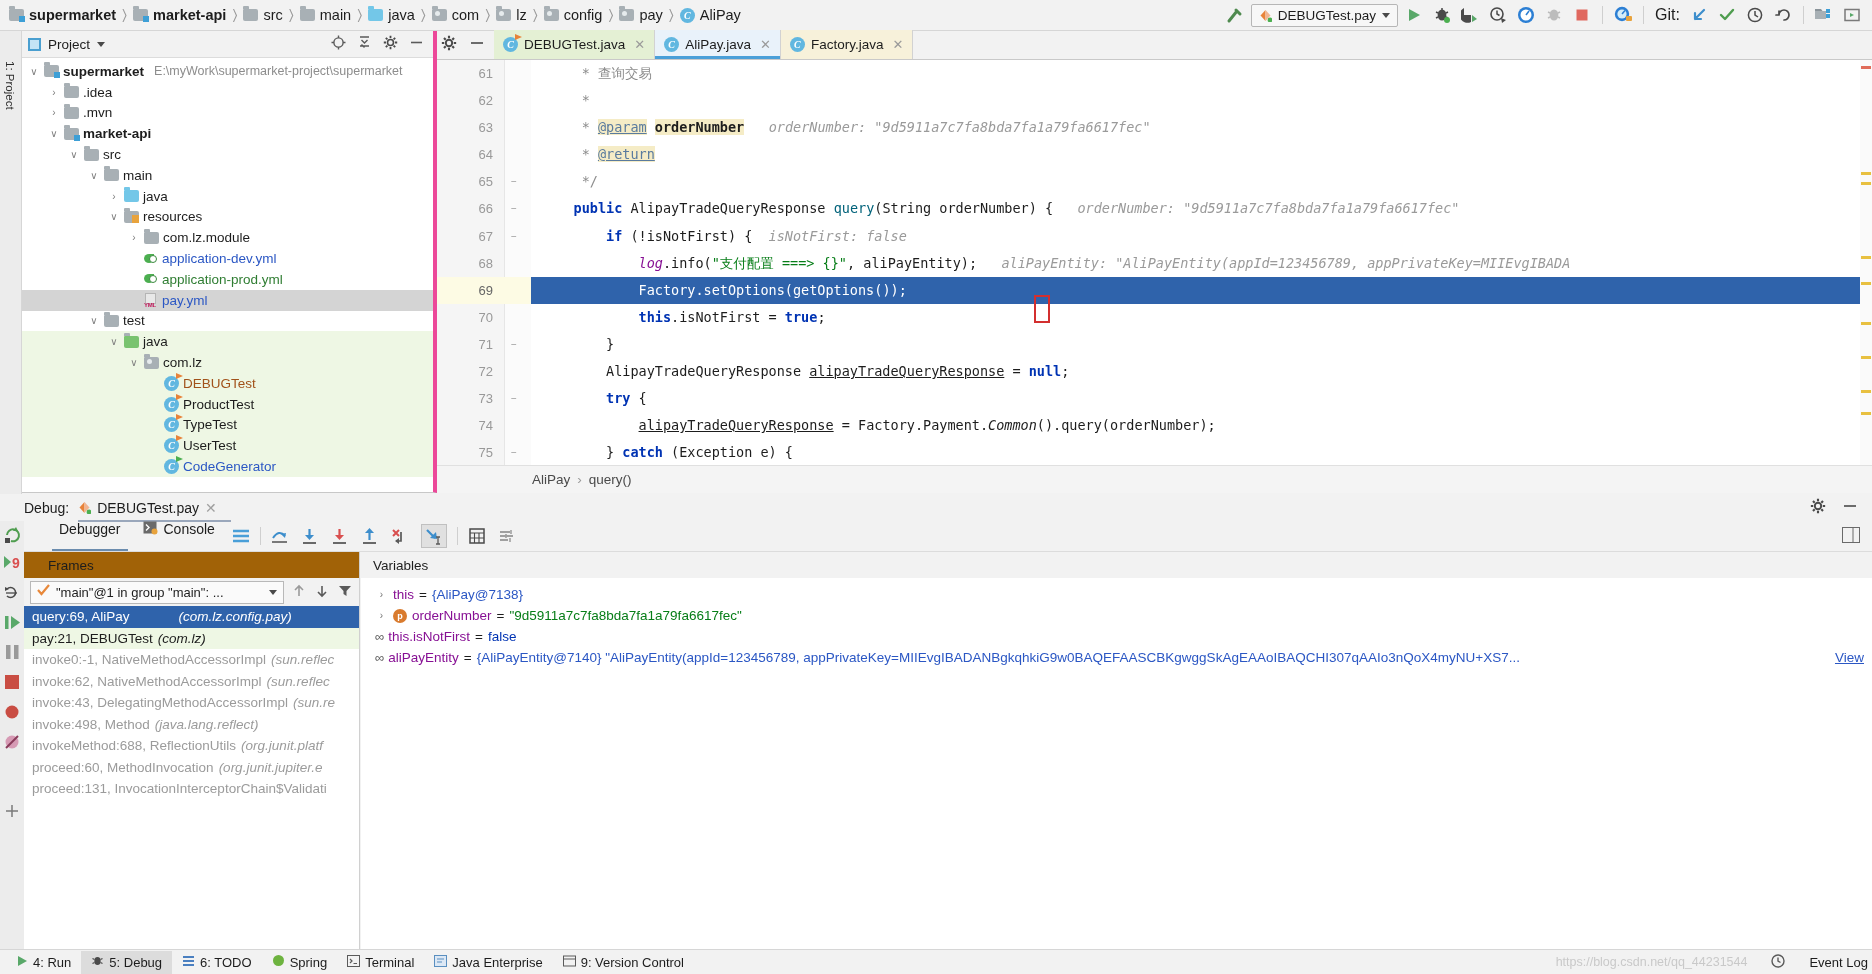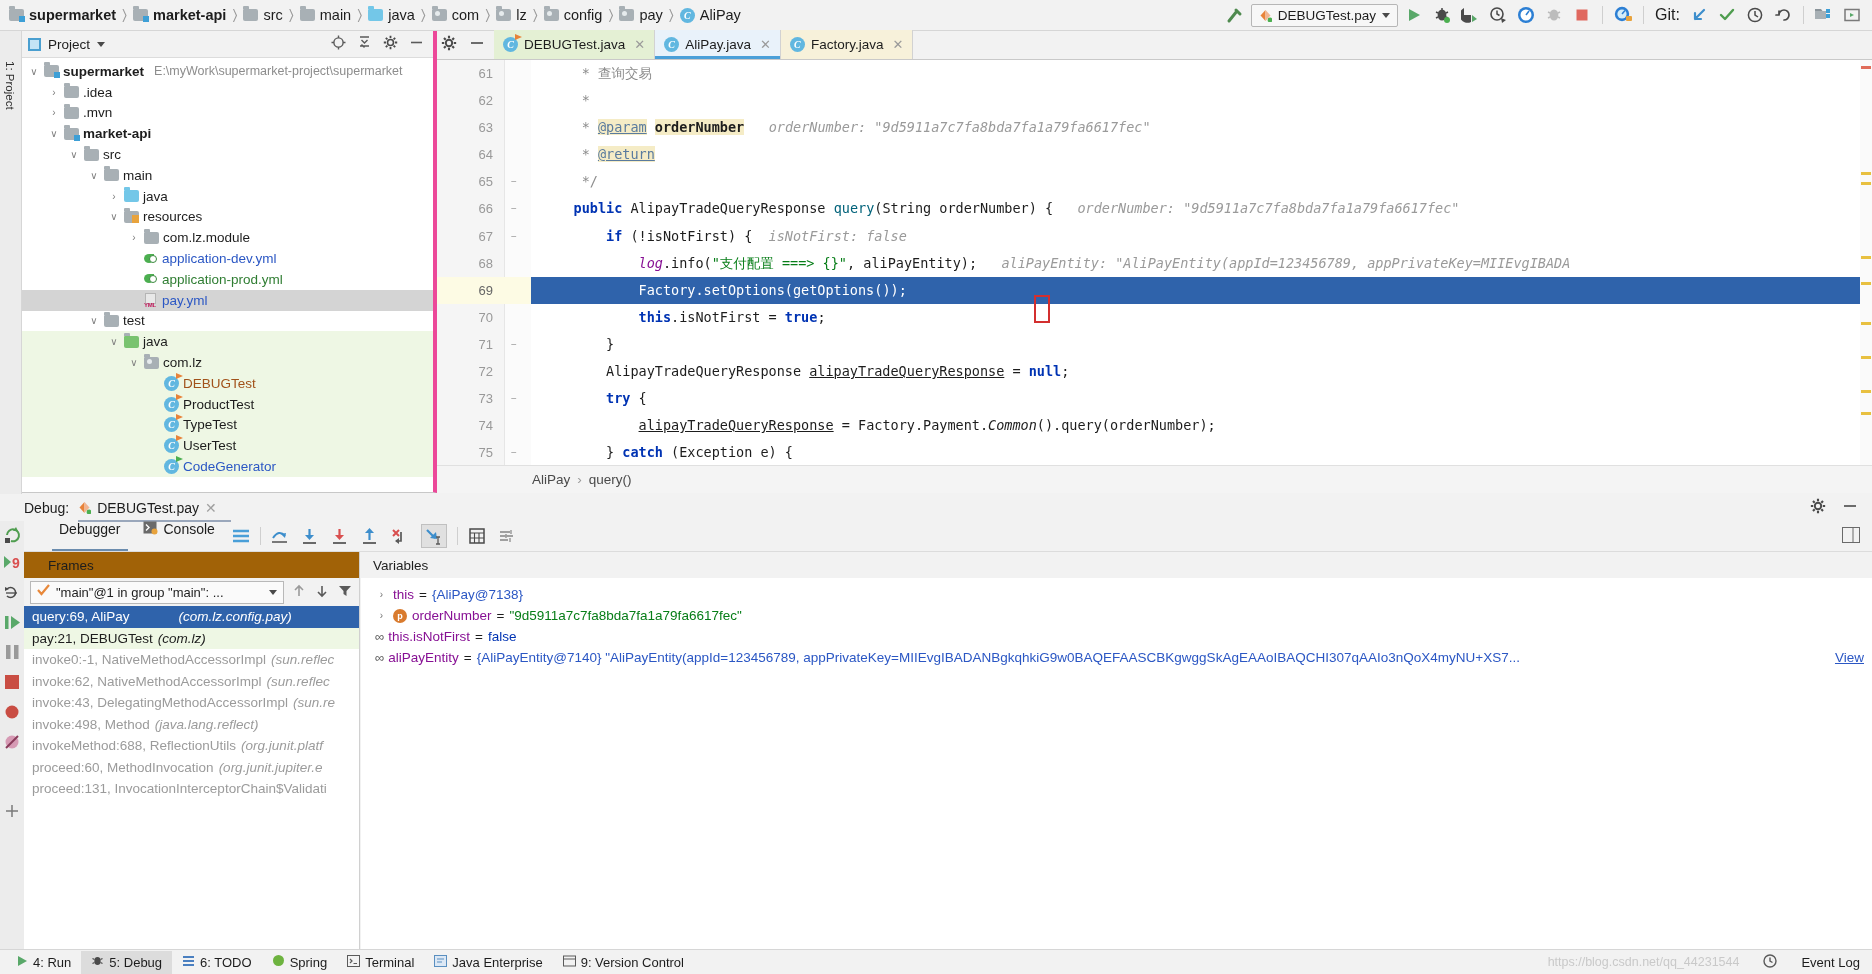--- a/index.html
+++ b/index.html
@@ -174,21 +174,21 @@
   .sidebtns { position:absolute; left:362px; top:62px; width:22px; display:flex; flex-direction:column; gap:10px; align-items:center;}
   .sbtn { width:20px;height:18px;display:flex;align-items:center;justify-content:center;color:#5a5a5a;font-size:14px; }
 
   
   .statusbar {
     position:absolute; left:0; bottom:0; width:1872px; height:25px; background:#f2f2f2;
     border-top:1px solid #d6d6d6; display:flex; align-items:center; gap:0; padding-left:6px; font-size:13px;
   }
   .sb-item { display:flex;align-items:center;gap:5px;padding:0 10px;height:23px; }
   .sb-item.active { background:#dcdcdc; }
-  .sb-right { margin-left:auto; display:flex;align-items:center;gap:24px;padding-right:12px; }
+  .sb-right { margin-left:auto; display:flex;align-items:center;gap:24px;padding-right:4px; }
   .watermark { color:#c9c9c9; font-size:12.5px; }
   .hscroll { position:absolute; height:7px; background:#c4c4c4; border-radius:3px; }
 </style>
 </head>
 <body>
 
 <div class="app">
 
   <div class="topbar">
     <div id="crumbs" style="display:flex;align-items:center;">

